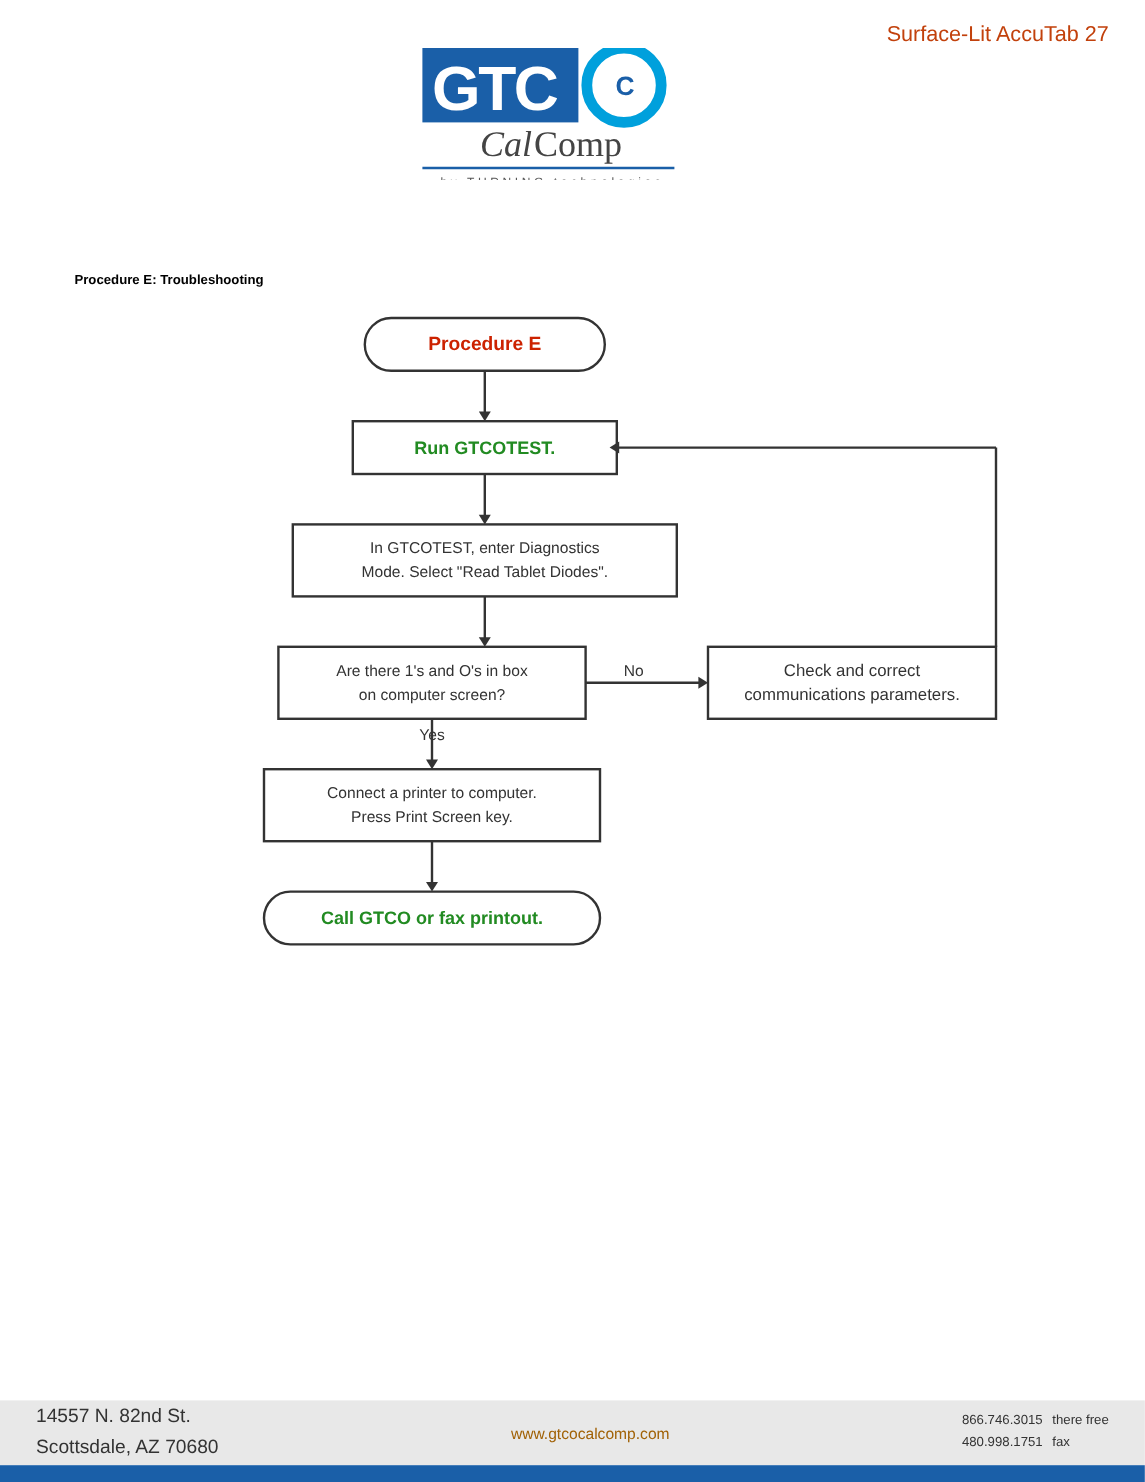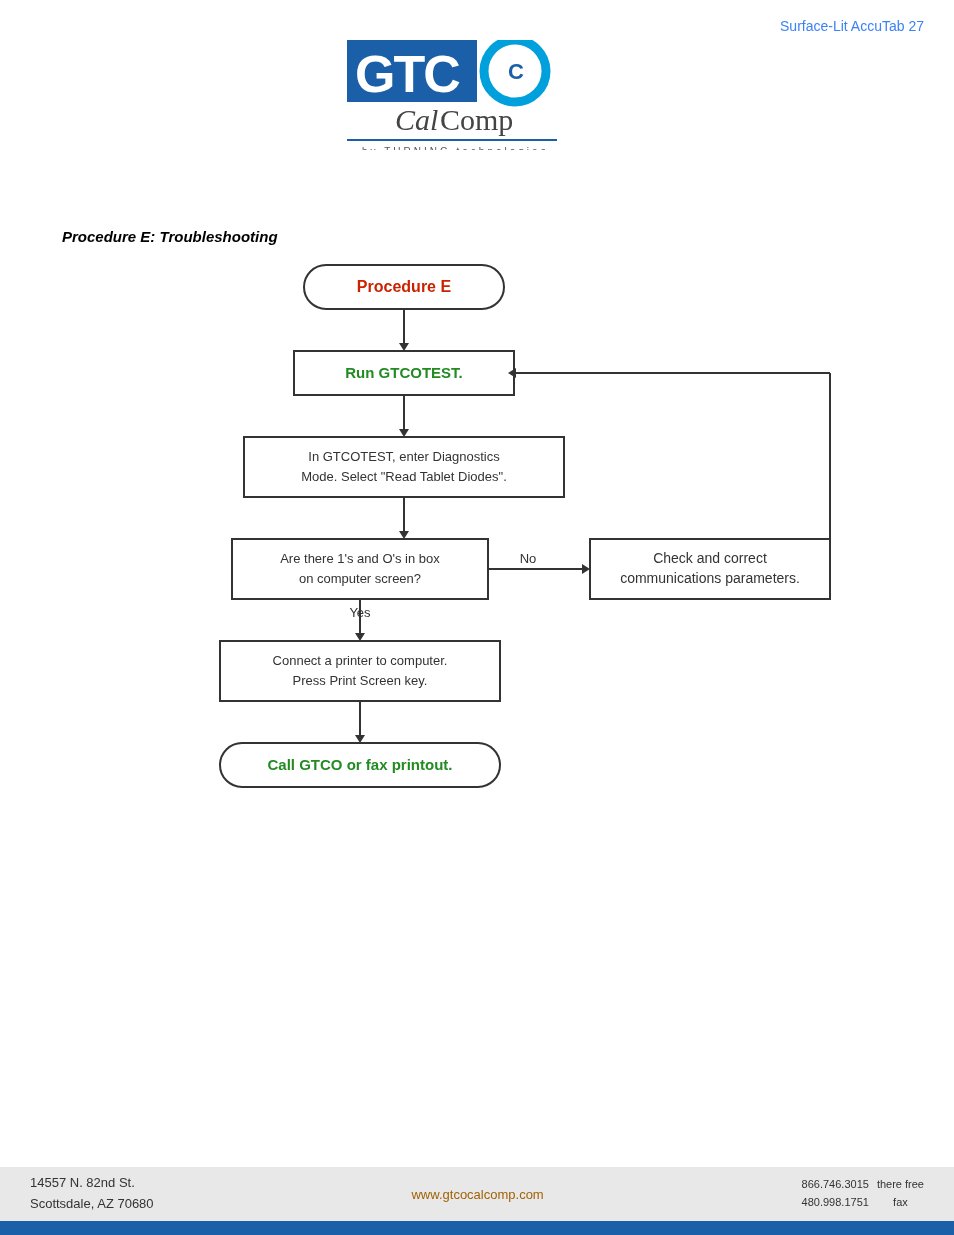--- a/index.html
+++ b/index.html
@@ -10,43 +10,43 @@
       font-family: Arial, sans-serif;
       position: relative;
       overflow: hidden;
     }
 
     
     .page-header {
       position: absolute;
       top: 18px;
       right: 30px;
-      font-size: 14px;
-      color: #3b82f6;
+      font-size: 18px;
+      color: #c2410c;
     }
 
     
     .logo-area {
       position: absolute;
       top: 40px;
       left: 50%;
       transform: translateX(-50%);
       display: flex;
       flex-direction: column;
+      align-items: center;
       width: 300px;
     }
 
     
     .procedure-title {
       position: absolute;
       top: 228px;
       left: 62px;
-      font-size: 15px;
+      font-size: 11px;
       font-weight: 700;
-      font-style: italic;
       color: #000;
     }
 
     
     .flowchart {
       position: absolute;
       top: 255px;
       left: 74px;
       width: 840px;
       height: 560px;
@@ -85,42 +85,42 @@
       right: 0;
       height: 54px;
       background: #e8e8e8;
       display: flex;
       align-items: center;
       justify-content: space-between;
       padding: 0 30px;
     }
 
     .footer-left {
-      font-size: 13px;
+      font-size: 16px;
       color: #333;
       line-height: 1.6;
     }
 
     .footer-center {
       font-size: 13px;
       color: #a16207;
     }
 
     .footer-right {
       font-size: 11px;
       color: #333;
       text-align: right;
       line-height: 1.6;
     }
 
     .footer-right-grid {
       display: grid;
       grid-template-columns: auto auto;
       gap: 0 8px;
-      text-align: center;
+      text-align: left;
     }
   </style>
 </head>
 <body>
 
 <div class="page-header">
   <span>Surface-Lit AccuTab 27</span>
 </div>
 
 <div class="logo-area">

